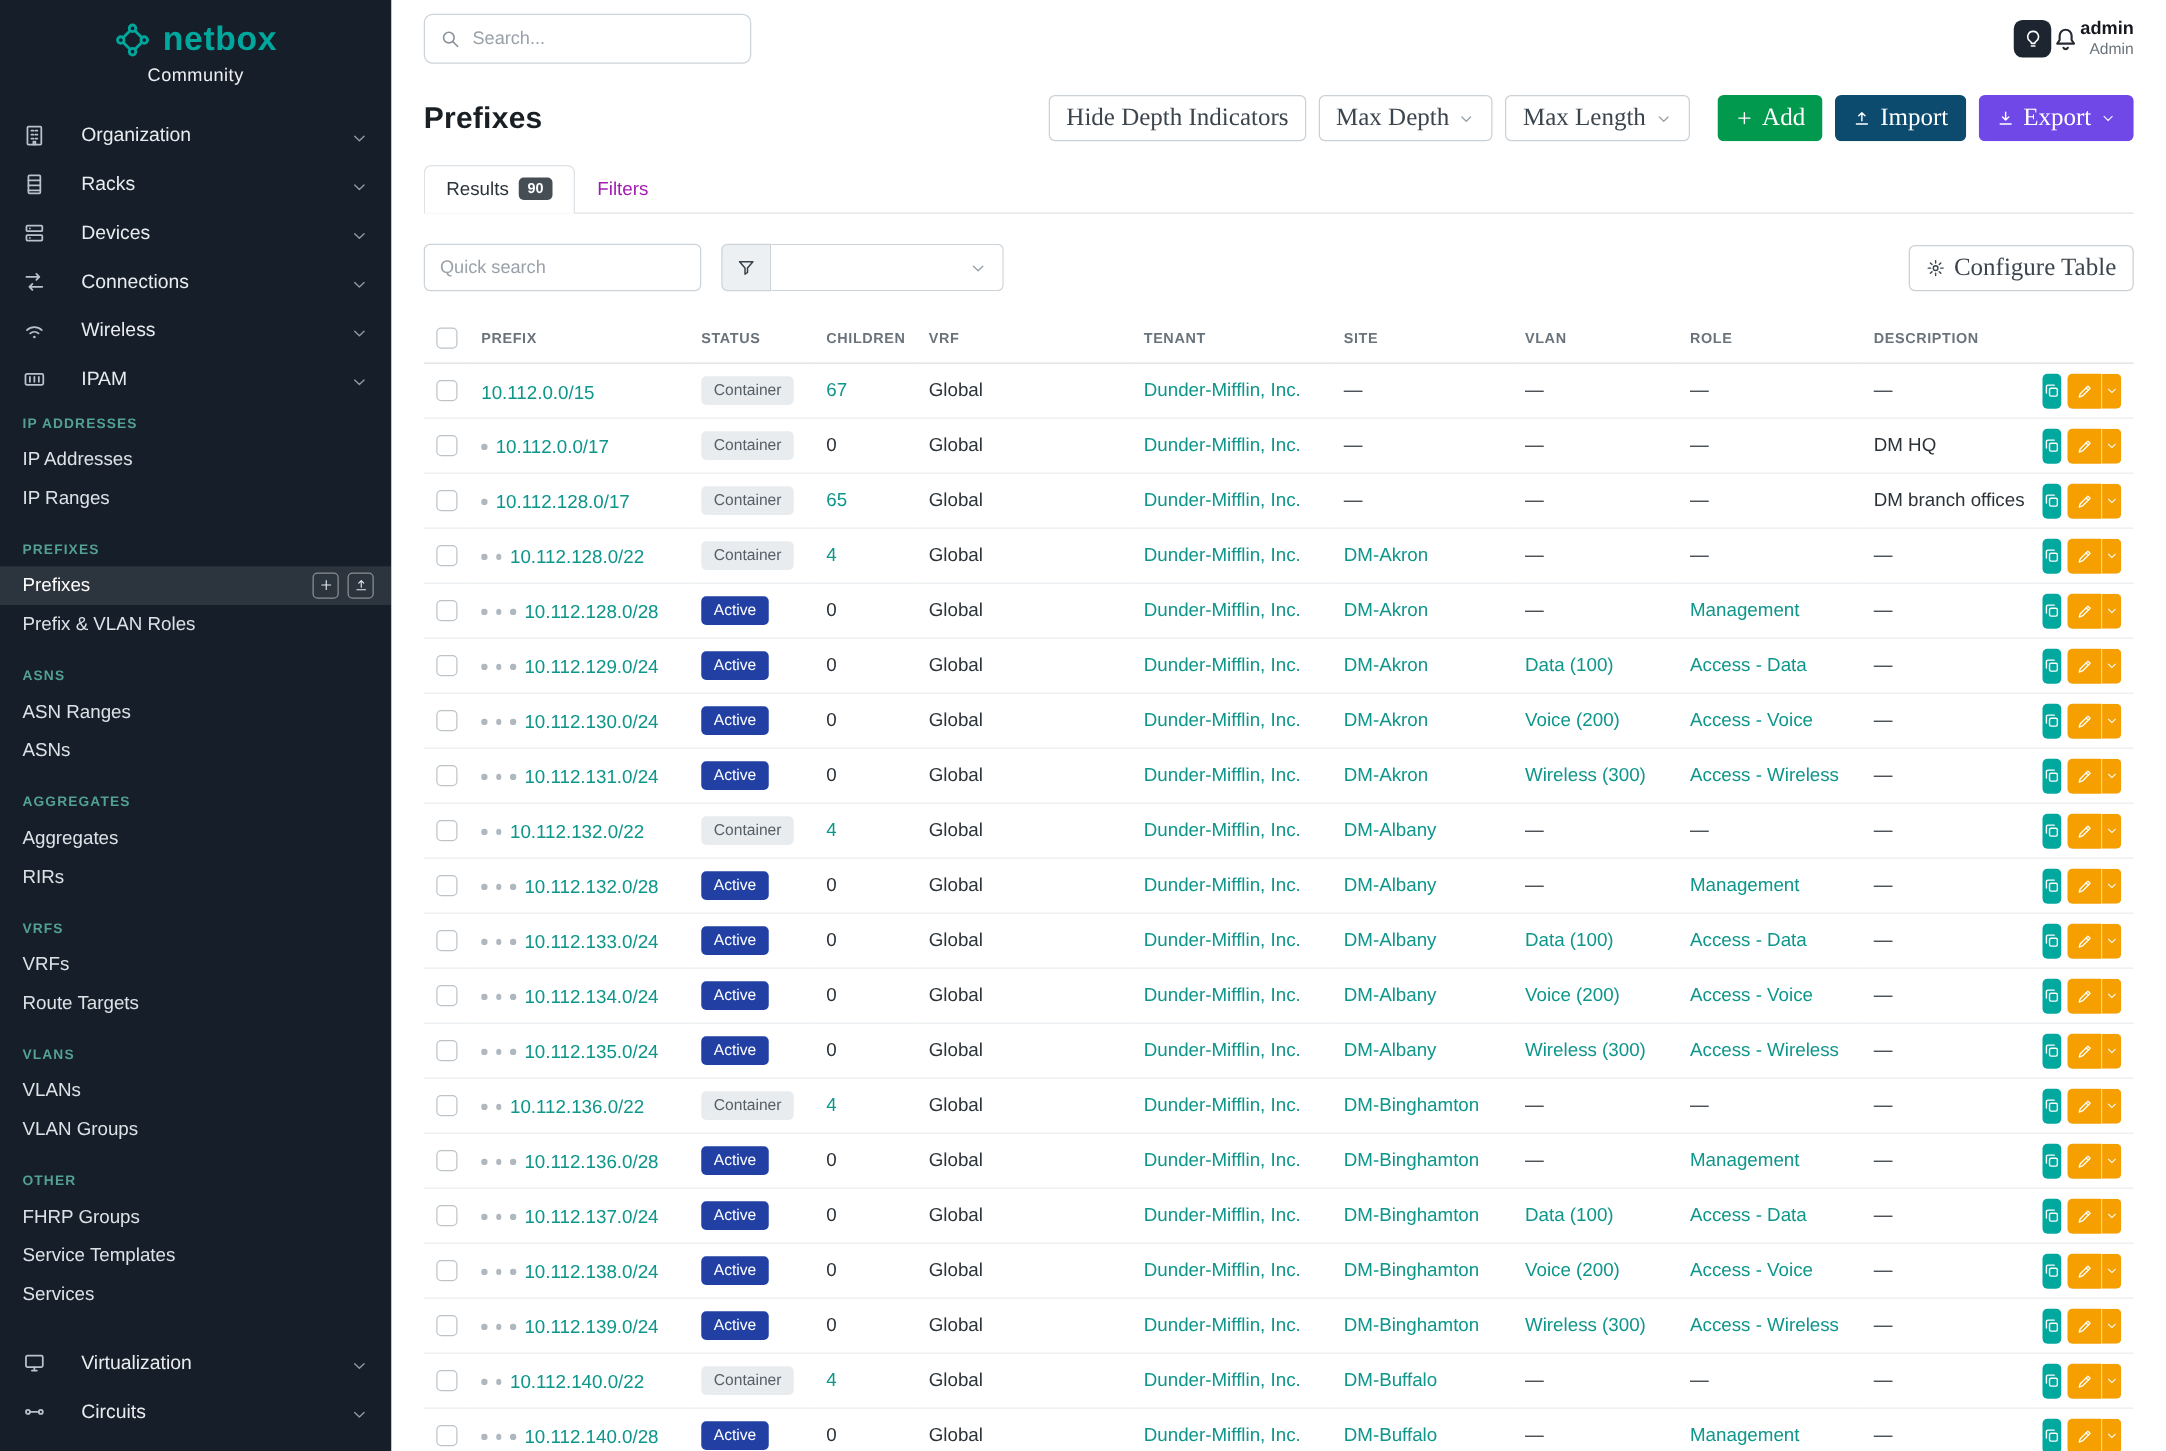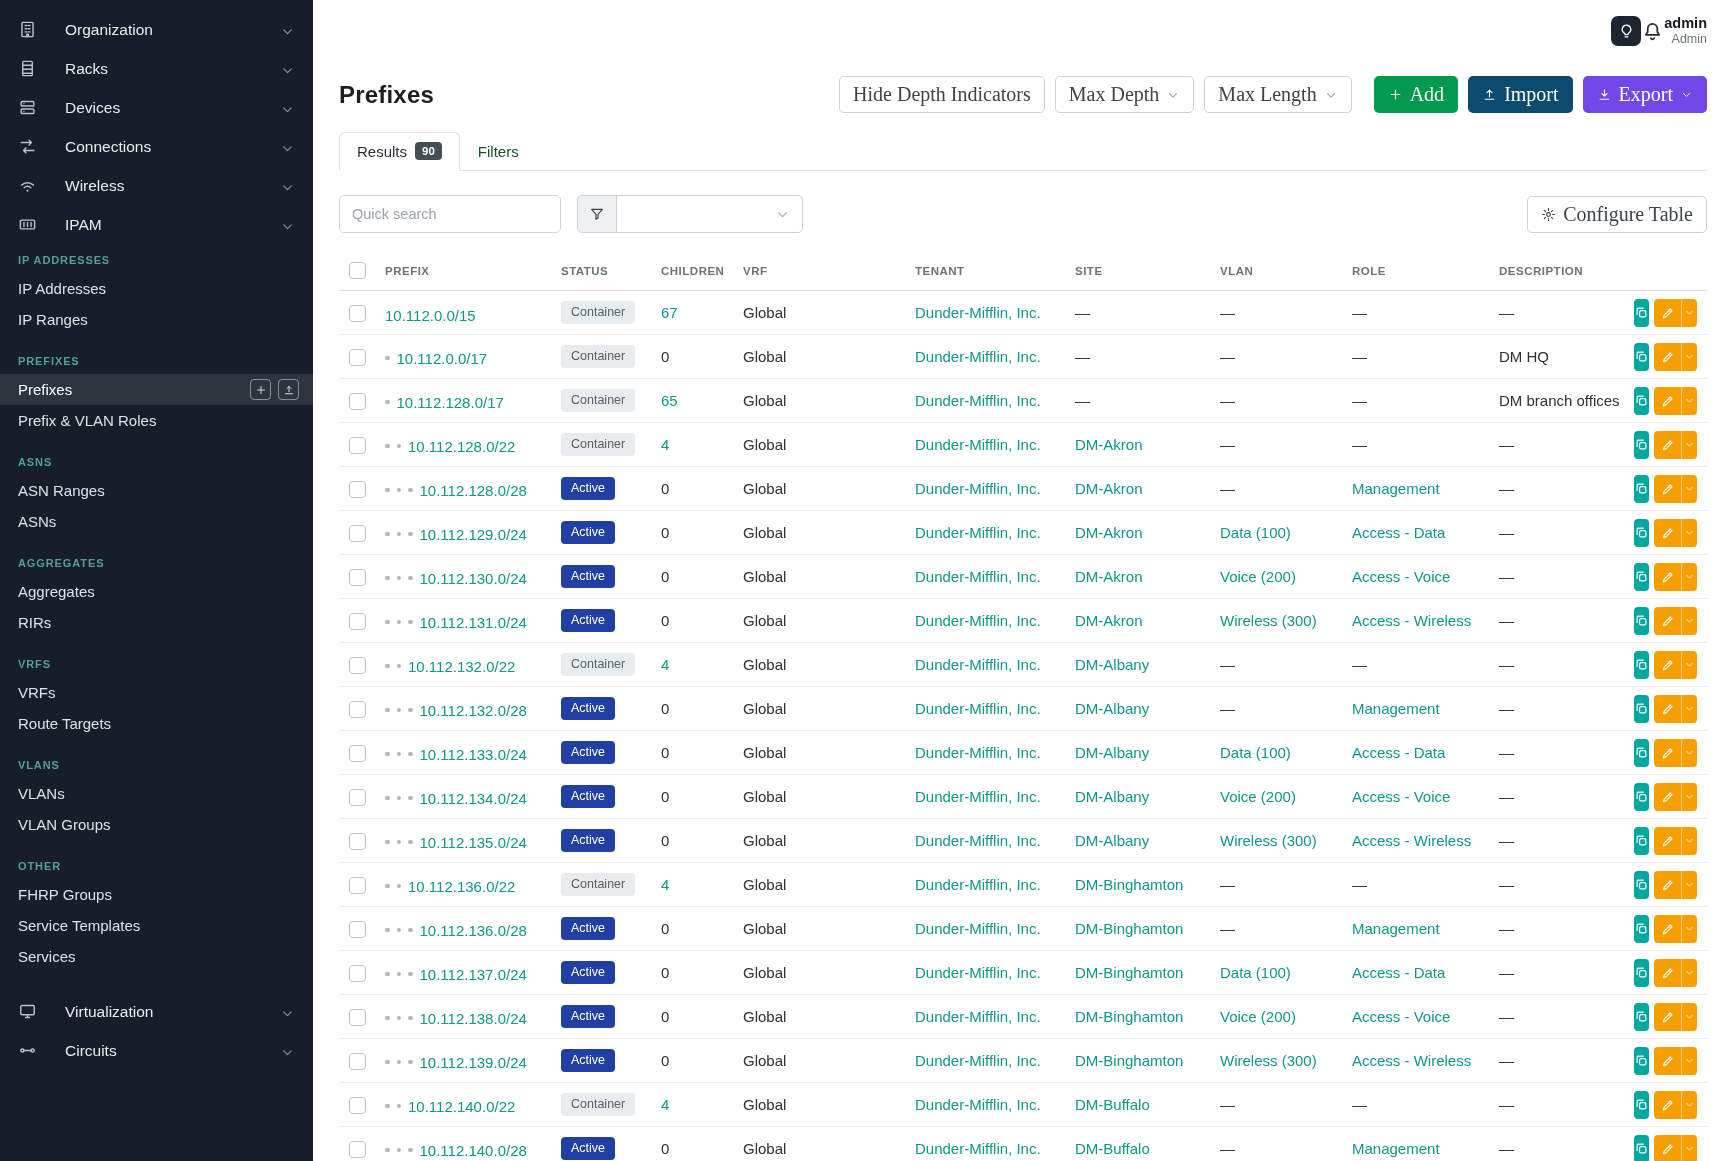--- a/index.html
+++ b/index.html
@@ -46,21 +46,21 @@
   .btn{height:37px;padding:0 13px;border-radius:5px;font-size:20px;font-family:Liberation Serif, serif;display:inline-flex;align-items:center;gap:7px;border:1px solid transparent;cursor:pointer;white-space:nowrap}
   .btn-outline{background:#fff;border-color:#c9d0d6;color:#3c454d}
   .cchev{color:#98a1a9;display:inline-flex}
   .btn .white-chev{color:rgba(255,255,255,.9);display:inline-flex}
   .btn-green{background:#00994d;color:#fff;margin-left:12px}
   .btn-teal{background:#0c4a6e;color:#fff}
   .btn-purple{background:#7048e8;color:#fff}
 
   
   .tabs{margin-top:18px;display:flex;border-bottom:1px solid #dde2e6}
-  .tab{padding:9px 17px 10px;font-size:15px;color:#14532d;display:flex;align-items:center;gap:8px;cursor:pointer;position:relative;top:1px;border:1px solid transparent}
+  .tab{padding:9px 17px 10px;font-size:15px;color:#a21caf;display:flex;align-items:center;gap:8px;cursor:pointer;position:relative;top:1px;border:1px solid transparent}
   .tab.active{color:#2b3238;border-color:#dde2e6 #dde2e6 #fff;border-top-left-radius:6px;border-top-right-radius:6px;background:#fff}
   .tab-badge{background:#454d55;color:#fff;font-size:11.5px;padding:3px 7px;border-radius:4px;font-weight:bold}
 
   
   .toolbar{margin-top:24px;display:flex;align-items:flex-end}
   .qsearch{width:222px;height:38px;border:1px solid #ccd3d9;border-radius:5px;padding:0 12px;font-size:14.5px;font-family:inherit;color:#343a40;outline:none}
   .qsearch::placeholder{color:#99a1a9}
   .fgroup{display:flex;margin-left:16px}
   .fbtn{width:40px;height:38px;background:#edf0f2;border:1px solid #ccd3d9;border-radius:5px 0 0 5px;display:flex;align-items:center;justify-content:center;color:#39424a;cursor:pointer}
   .fselect{width:186px;height:38px;border:1px solid #ccd3d9;border-left:none;border-radius:0 5px 5px 0;background:#fff;display:flex;align-items:center;justify-content:flex-end;padding:0 12px;color:#8a939c;cursor:pointer}
@@ -85,20 +85,35 @@
   .act{border:none;display:flex;align-items:center;justify-content:center;color:#fff;cursor:pointer;height:28px;padding:0}
   .copy{width:28px;background:#00a89e;border-radius:4px}
   .edit{width:27px;background:#f59f00;border-radius:4px 0 0 4px}
   .edit-caret{width:16px;background:#f59f00;border-radius:0 4px 4px 0;border-left:1px solid rgba(255,255,255,.45)}
   .edit-group{display:flex}
 </style>
 </head>
 <body>
 
 <aside class="sidebar">
+  <div class="brand">
+    <div class="brand-row">
+      <span class="brand-logo ic-wrap">
+          <svg class="ic " width="30" height="30" viewBox="0 0 24 24" fill="none" stroke="currentColor" stroke-width="1.8" stroke-linecap="round" stroke-linejoin="round">
+            <circle cx="12" cy="4.5" r="2.1"></circle>
+            <circle cx="4.5" cy="12" r="2.1"></circle>
+            <circle cx="19.5" cy="12" r="2.1"></circle>
+            <circle cx="12" cy="19.5" r="2.1"></circle>
+            <path d="M10.4 6.1L6.1 10.4M13.6 6.1l4.3 4.3M6.1 13.6l4.3 4.3M17.9 13.6l-4.3 4.3"></path>
+          </svg>
+        </span>
+      <span class="brand-name">netbox</span>
+    </div>
+    <div class="brand-sub">Community</div>
+  </div>
   <nav id="side-nav">
       <div class="side-item">
         <span class="side-ic ic-wrap">
           <svg class="ic " width="19" height="19" viewBox="0 0 24 24" fill="none" stroke="currentColor" stroke-width="1.8" stroke-linecap="round" stroke-linejoin="round">
             <rect x="5" y="3" width="14" height="18" rx="1"></rect>
             <path d="M9 7h2M13 7h2M9 11h2M13 11h2M9 15h2M13 15h2M11 21v-3h2v3"></path>
           </svg>
         </span>
         <span class="side-label">Organization</span>
         <span class="side-caret ic-wrap">
@@ -245,20 +260,29 @@
             </svg>
           </span>
         </div>
       </div>
     </nav>
 </aside>
 
 <div class="main">
 
   <header class="topbar">
+    <div class="gsearch">
+      <span class="ic-wrap">
+          <svg class="ic " width="17" height="17" viewBox="0 0 24 24" fill="none" stroke="currentColor" stroke-width="1.8" stroke-linecap="round" stroke-linejoin="round">
+            <circle cx="10" cy="10" r="6"></circle>
+            <path d="M14.5 14.5L20 20"></path>
+          </svg>
+        </span>
+      <input type="text" placeholder="Search..." style="">
+    </div>
     <div class="topbar-right">
       <button class="bulb-btn">
         <span class="ic-wrap">
             <svg class="ic " width="17" height="17" viewBox="0 0 24 24" fill="none" stroke="currentColor" stroke-width="1.8" stroke-linecap="round" stroke-linejoin="round">
               <path d="M12 3a6 6 0 0 0-3.5 10.9c.9.6 1.5 1.6 1.5 2.6h4c0-1 .6-2 1.5-2.6A6 6 0 0 0 12 3z"></path>
               <path d="M10 19.5h4"></path>
             </svg>
           </span>
       </button>
       <button class="bell-btn">

